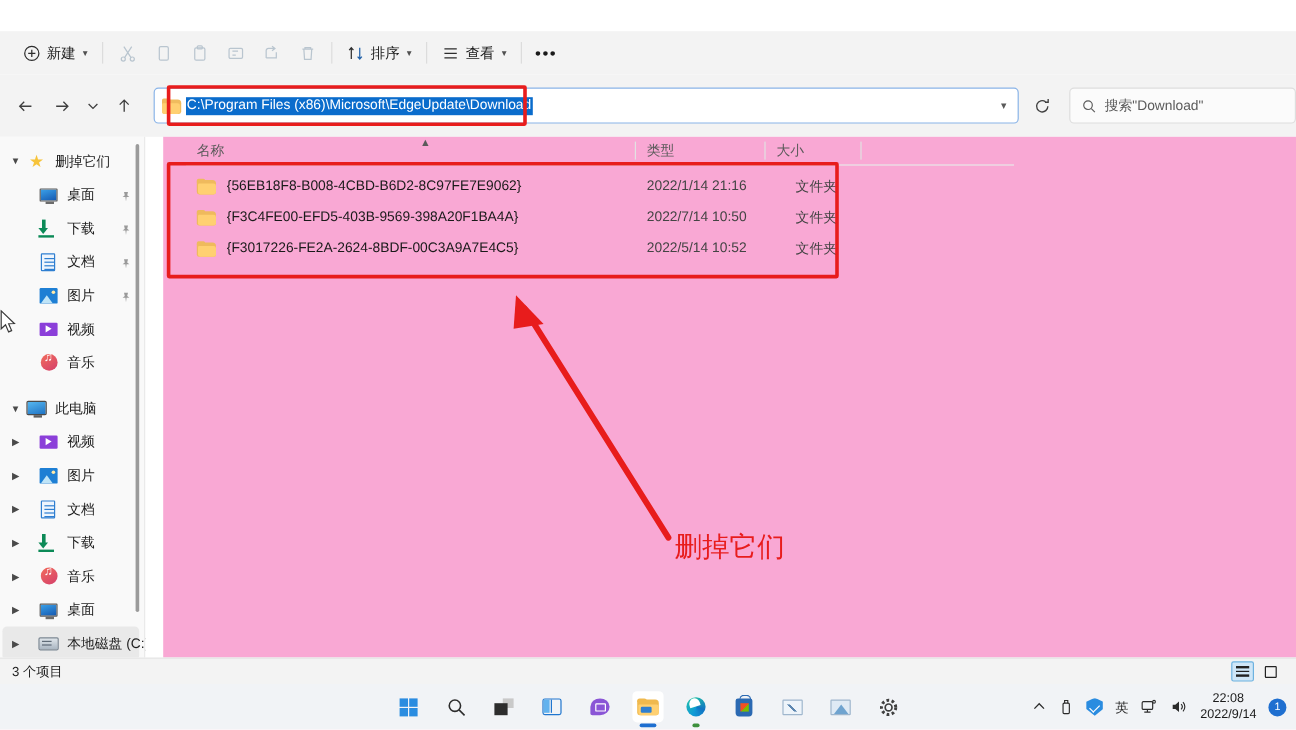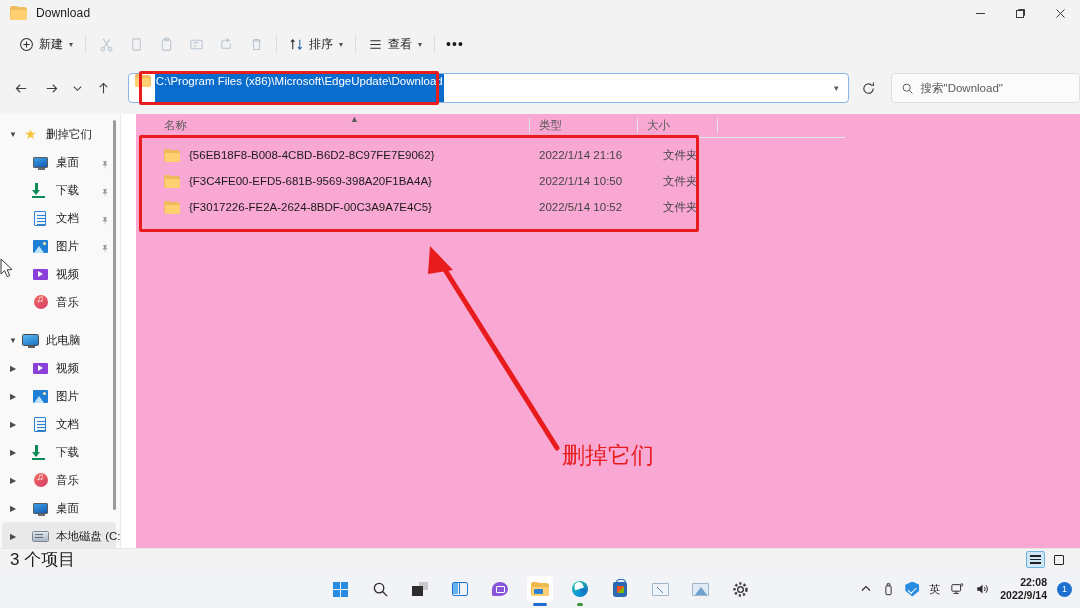--- a/index.html
+++ b/index.html
@@ -63,21 +63,21 @@
   .navbtn {
     width: 30px; height: 30px; display: flex; align-items: center; justify-content: center;
     border-radius: 4px; color: #3f3f3f;
   }
   .navbtn:first-child { margin-left: 7px; }
   .navbtn.dd { width: 22px; }
 
   .addrbar {
     position: relative; margin-left: 9px; width: 723px; height: 30px;
     background: #ffffff; border: 1px solid #8ab4e8; border-radius: 4px;
-    display: flex; 
+    display: flex; align-items: center;
   }
   .addr-folder-icon { margin-left: 6px; width: 16px; height: 13px; position: relative; flex: 0 0 auto; }
   .addr-folder-icon .af-back {
     position: absolute; left: 0; top: 1px; width: 16px; height: 12px;
     background: #f0bc5e; border-radius: 1.5px 3px 2px 2px;
   }
   .addr-folder-icon .af-tab {
     position: absolute; left: 0; top: 0; width: 7px; height: 3px;
     background: #f0bc5e; border-radius: 1.5px 1.5px 0 0;
   }
@@ -201,21 +201,21 @@
   .fname { margin-left: 9px; font-size: 11.5px; color: #1a1a1a; white-space: nowrap; }
   .fdate { width: 124px; font-size: 11.5px; color: #444; padding-left: 9px; }
   .ftype { width: 108px; font-size: 11.5px; color: #444; padding-left: 9px; }
   .fsize { width: 80px; }
 
   
   .statusbar {
     position: absolute; left: 0; top: 548px; width: 1080px; height: 22px;
     background: #f3f3f3; border-top: 1px solid #e5e5e5; display: flex; align-items: center;
   }
-  .status-text { margin-left: 10px; font-size: 17px; color: #1c1c1c; }
+  .status-text { margin-left: 10px; font-size: 11px; color: #1c1c1c; }
   .viewtoggle { position: absolute; right: 12px; top: 2px; display: flex; gap: 4px; }
   .vt-btn {
     width: 19px; height: 17px; display: flex; align-items: center; justify-content: center;
     border-radius: 2px;
   }
   .vt-btn.active { background: #cfe6f7; border: 1px solid #6db2e0; }
   .vt-lines { width: 11px; height: 9px; position: relative; }
   .vt-lines span { position: absolute; left: 0; width: 11px; height: 1.6px; background: #222; }
   .vt-lines span:nth-child(1){ top: 0; } .vt-lines span:nth-child(2){ top: 3.6px; } .vt-lines span:nth-child(3){ top: 7.2px; }
   .vt-sq { width: 10px; height: 10px; border: 1.5px solid #222; border-radius: 1px; }
@@ -275,21 +275,21 @@
   .ic-photo { width: 17px; height: 13px; border: 1.4px solid #9fb6cd; background: #dfeaf5; border-radius: 1px; position: relative; overflow: hidden;}
   .ic-photo::after { content:""; position:absolute; left:2px; bottom:0; width:0;height:0;
      border-left: 6px solid transparent; border-right: 6px solid transparent; border-bottom: 8px solid #6fa3cf; }
   
   .ic-gear { color: #3f3f3f; display:flex; }
 
   .tray {
     position: absolute; right: 8px; top: 0; height: 38px; display: flex; align-items: center; gap: 10px;
   }
   .tray-item { display: flex; align-items: center; color: #2b2b2b; font-size: 11px; }
-  .tray-clock { font-size: 10.5px; color: #1c1c1c; line-height: 13px; text-align: right; font-weight: bold; }
+  .tray-clock { font-size: 10.5px; color: #1c1c1c; line-height: 13px; text-align: center; }
   .tray-badge {
     width: 15px; height: 15px; border-radius: 50%; background: #1f6fd0; color: #fff;
     font-size: 9px; display: flex; align-items: center; justify-content: center;
   }
   .ic-shield { width: 14px; height: 15px; background: #2a8ce0; position: relative;
      clip-path: polygon(50% 0, 100% 22%, 100% 62%, 50% 100%, 0 62%, 0 22%); }
   .ic-shield::after { content:""; position:absolute; left: 3px; top:5px; width:7px; height:3.5px;
      border-left: 1.7px solid #fff; border-bottom: 1.7px solid #fff; transform: rotate(-45deg); }
   .ic-usb { color: #2b2b2b; display:flex; }
 
@@ -303,46 +303,20 @@
   }
   .ann-arrow { position: absolute; left: 410px; top: 240px; pointer-events: none; }
 
   .cursor { position: absolute; left: 0px; top: 258px; pointer-events: none; }
 </style>
 </head>
 <body>
 
 <div id="app">
 
-  <div class="titlebar">
-    <div class="title-folder-icon">
-      <div class="tf-tab"></div>
-        <div class="tf-back"></div>
-        <div class="tf-front"></div>
-    </div>
-    <div class="title-text">Download</div>
-    <div class="winctrls">
-      <div class="winbtn">
-        <svg width="11" height="11" viewBox="0 0 11 11">
-            <path d="M1 5.5 H10" stroke="currentColor" stroke-width="1"></path>
-          </svg>
-      </div>
-      <div class="winbtn">
-        <svg width="11" height="11" viewBox="0 0 11 11">
-            <rect x="1.5" y="2.5" width="7" height="7" fill="none" stroke="currentColor" stroke-width="1"></rect>
-            <path d="M3.5 2.5 V1.5 H9.5 V7.5 H8.5" fill="none" stroke="currentColor" stroke-width="1"></path>
-          </svg>
-      </div>
-      <div class="winbtn close">
-        <svg width="11" height="11" viewBox="0 0 11 11">
-            <path d="M1.5 1.5 L9.5 9.5 M9.5 1.5 L1.5 9.5" stroke="currentColor" stroke-width="1"></path>
-          </svg>
-      </div>
-    </div>
-  </div>
 
   <div class="toolbar">
     <div class="tb-item">
       <svg width="15" height="15" viewBox="0 0 16 16">
           <circle cx="8" cy="8" r="6.3" fill="none" stroke="#2d2d2d" stroke-width="1.1"></circle>
           <path d="M8 4.8 V11.2 M4.8 8 H11.2" stroke="#2d2d2d" stroke-width="1.1"></path>
         </svg>
       <span>新建</span>
       <span class="tb-chev">▾</span>
     </div>
@@ -632,23 +606,23 @@
           <div class="ftype">文件夹</div>
           <div class="fsize"></div>
         </div>
         <div class="frow">
           <div class="f-folder">
             <span class="fico">
               <span class="ft"></span>
               <span class="fb"></span>
               <span class="ff"></span>
             </span>
-            <span class="fname">{F3C4FE00-EFD5-681B-9569-398A20F1BA4A}</span>
-          </div>
-          <div class="fdate">2022/1/14 10:50</div>
+            <span class="fname">{F3C4FE00-EFD5-403B-9569-398A20F1BA4A}</span>
+          </div>
+          <div class="fdate">2022/7/14 10:50</div>
           <div class="ftype">文件夹</div>
           <div class="fsize"></div>
         </div>
         <div class="frow">
           <div class="f-folder">
             <span class="fico">
               <span class="ft"></span>
               <span class="fb"></span>
               <span class="ff"></span>
             </span>

